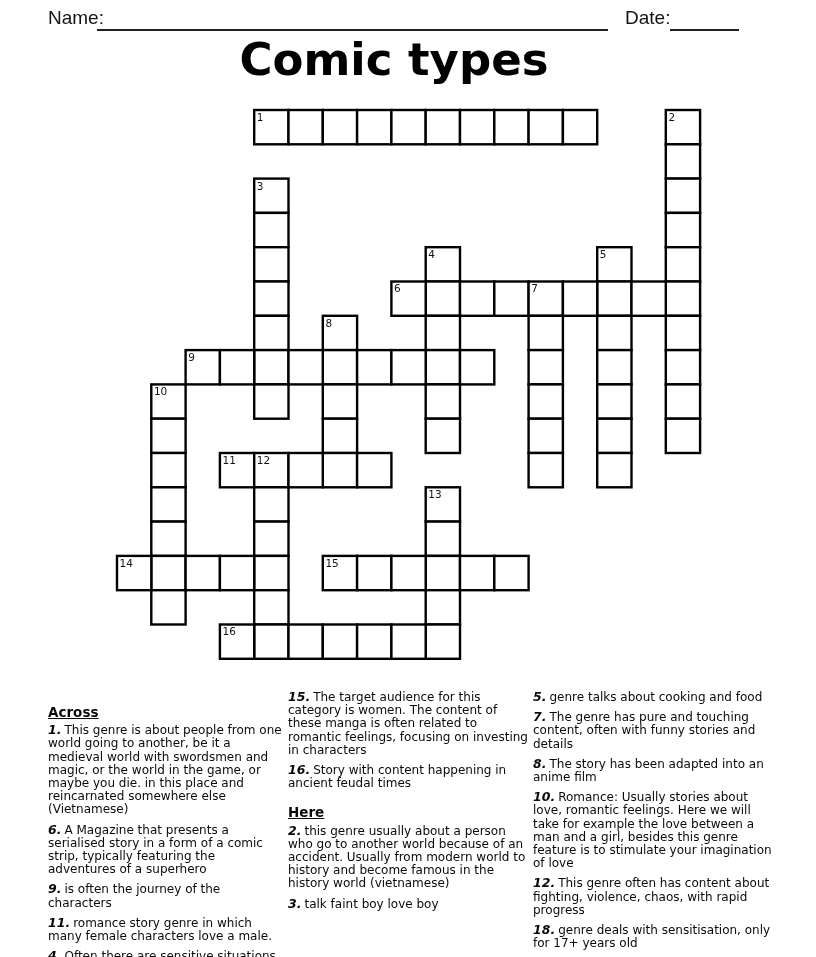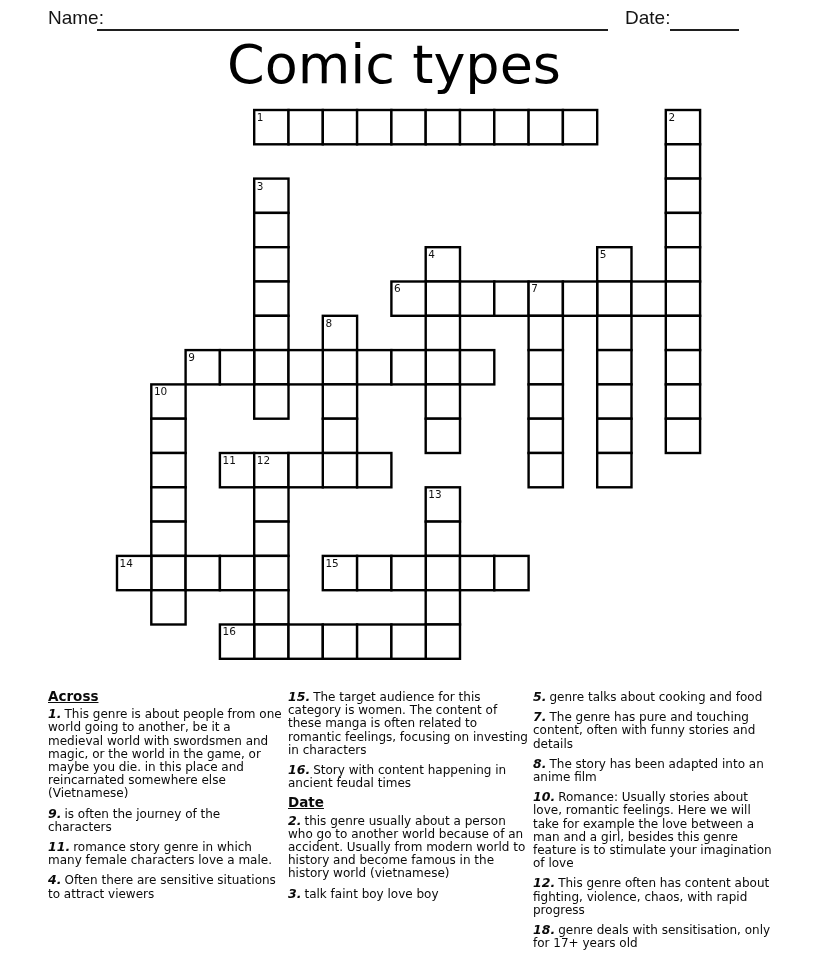--- a/index.html
+++ b/index.html
@@ -9,38 +9,38 @@
   }
   
   .hdr-label {
     position:absolute; top:7px; font-family:"Liberation Sans", sans-serif;
     font-size:19px; color:#141414; white-space:nowrap;
   }
   .write-line { position:absolute; top:10px; height:19px; border-bottom:2px solid #1f1f1f; }
   
   .title {
     position:absolute; top:33px; left:0; width:100%; text-align:center;
-    font-size:54px; font-weight:normal; letter-spacing:0px; color:#000;
+    font-size:45px; font-weight:bold; letter-spacing:0px; color:#000;
   }
   
   #xw { position:absolute; left:117px; top:110px; overflow:visible; }
   #xw rect { fill:#ffffff; stroke:#000000; stroke-width:2.4; }
   #xw text {
     font-family:"DejaVu Sans", sans-serif; font-size:10.5px; fill:#111;
   }
   
   .clue-col {
     position:absolute; top:690px; font-size:12px; line-height:13.2px; color:#0a0a0a;
   }
   .col-1 { left:48px;  width:238px; }
   .col-2 { left:288px; width:243px; }
   .col-3 { left:533px; width:240px; }
   .clue-header {
     font-weight:bold; text-decoration:underline; font-size:13.5px;
-    margin:0 0 4px 0;
+    margin:16px 0 4px 0;
   }
   .clue { margin:0 0 6px 0; }
   .clue b { font-size:12.5px; margin-right:3px;font-style:italic; }
 </style>
 </head>
 <body>
 
 <div class="page">
 
   <span class="hdr-label" style="left:48px">Name:</span>
@@ -161,29 +161,30 @@
       <text x="139.8" y="354.0">12</text>
       <text x="311.3" y="388.3">13</text>
       <text x="2.6" y="456.9">14</text>
       <text x="208.4" y="456.9">15</text>
       <text x="105.5" y="525.5">16</text>
     </svg>
 
   <div class="clue-col col-1">
     <div class="clue-header">Across</div>
     <div class="clue"><b>1.</b><span>This genre is about people from one world going to another, be it a medieval world with swordsmen and magic, or the world in the game, or maybe you die. in this place and reincarnated somewhere else (Vietnamese)</span></div>
+    <div class="clue"><b>6.</b><span>A Magazine that presents a serialised story in a form of a comic strip, typically featuring the adventures of a superhero</span></div>
     <div class="clue"><b>9.</b><span>is often the journey of the characters</span></div>
     <div class="clue"><b>11.</b><span>romance story genre in which many female characters love a male.</span></div>
     <div class="clue"><b>4.</b><span>Often there are sensitive situations to attract viewers</span></div>
   </div>
 
   <div class="clue-col col-2">
     <div class="clue"><b>15.</b><span>The target audience for this category is women. The content of these manga is often related to romantic feelings, focusing on investing in characters</span></div>
     <div class="clue"><b>16.</b><span>Story with content happening in ancient feudal times</span></div>
-    <div class="clue-header">Date</div>
+    <div class="clue-header">Here</div>
     <div class="clue"><b>2.</b><span>this genre usually about a person who go to another world because of an accident. Usually from modern world to history and become famous in the history world (vietnamese)</span></div>
     <div class="clue"><b>3.</b><span>talk faint boy love boy</span></div>
   </div>
 
   <div class="clue-col col-3">
     <div class="clue"><b>5.</b><span>genre talks about cooking and food</span></div>
     <div class="clue"><b>7.</b><span>The genre has pure and touching content, often with funny stories and details</span></div>
     <div class="clue"><b>8.</b><span>The story has been adapted into an anime film</span></div>
     <div class="clue"><b>10.</b><span>Romance: Usually stories about love, romantic feelings. Here we will take for example the love between a man and a girl, besides this genre feature is to stimulate your imagination of love</span></div>
     <div class="clue"><b>12.</b><span>This genre often has content about fighting, violence, chaos, with rapid progress</span></div>

